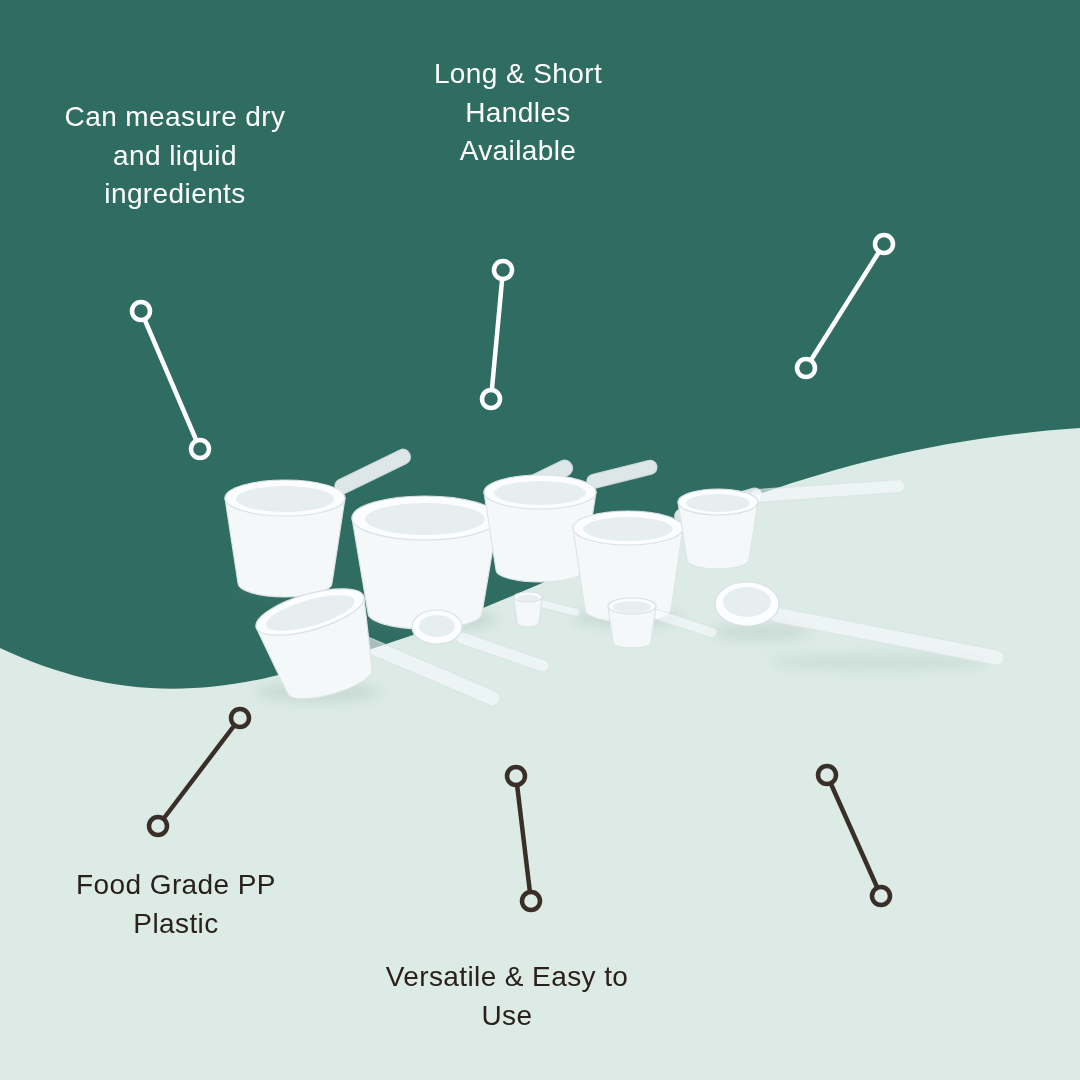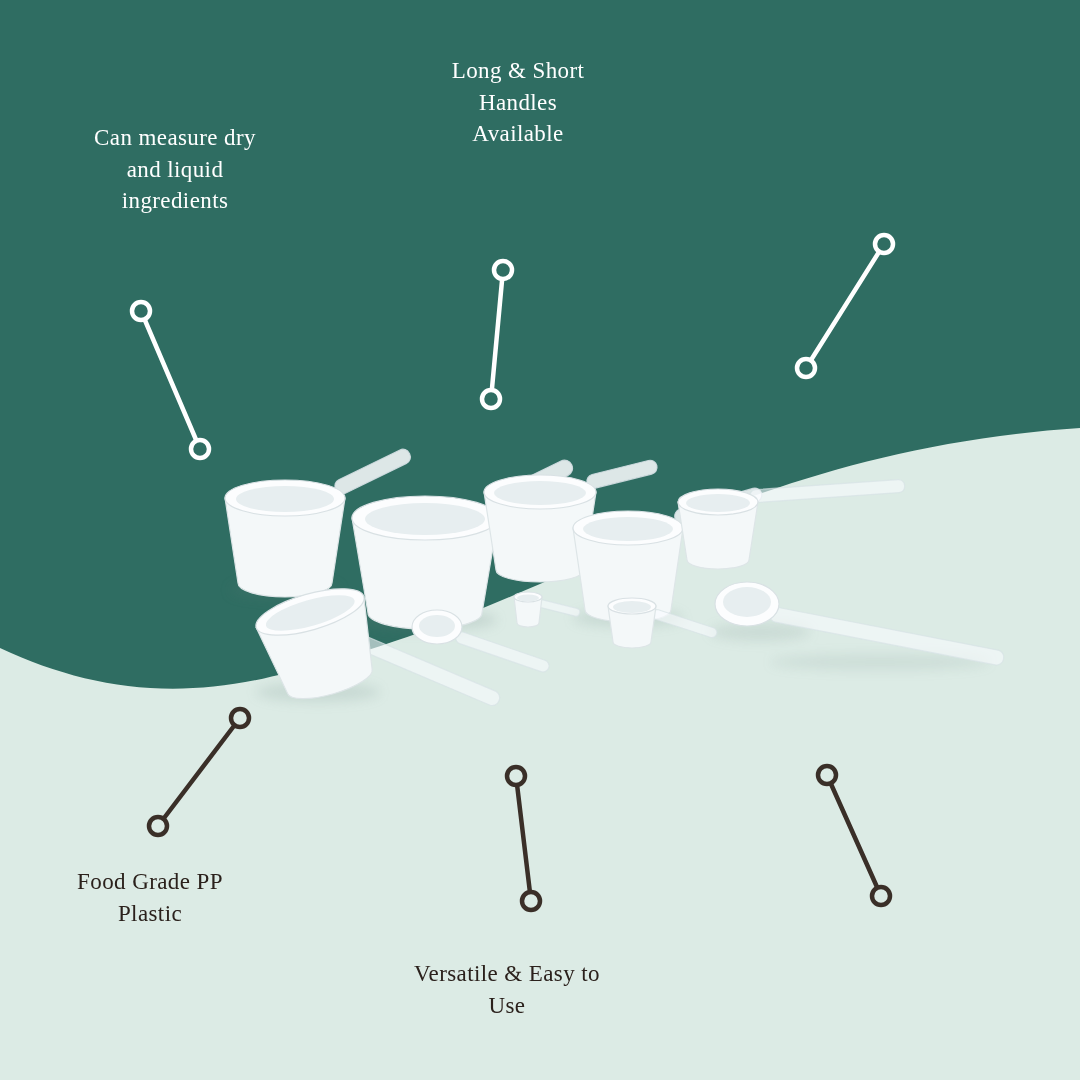--- a/index.html
+++ b/index.html
@@ -12,25 +12,24 @@
     background: var(--background-top, #2f6d62);
     overflow:hidden;
   }
   .layer { position:absolute; inset:0; width:1080px; height:1080px; }
 
   .callout {
     position:absolute;
     transform:translateX(-50%);
     text-align:center;
     white-space:pre-line;
-    font-size:23px;
+    font-size:28px;
     line-height:1.38;
     letter-spacing:0.4px;
     font-weight:400;
-    font-family:Liberation Serif, serif;
   }
   .callout.light { color: var(--text-light, #ffffff); }
   .callout.dark  { color: var(--text-dark, #2b211c); }
 
   .connector line   { stroke-width:4.5; stroke-linecap:round; }
   .connector circle { stroke-width:4.5; }
   .connector.light line   { stroke: var(--connector-light, #ffffff); }
   .connector.light circle { stroke: var(--connector-light, #ffffff); fill: var(--background-top, #2f6d62); }
   .connector.dark  line   { stroke: var(--connector-dark, #3a2f28); }
   .connector.dark  circle { stroke: var(--connector-dark, #3a2f28); fill: var(--background-bottom, #dcebe5); }
@@ -159,29 +158,29 @@
       <circle cx="516" cy="776" r="9"></circle>
       <circle cx="531" cy="901" r="9"></circle>
     </g>
     <g class="connector dark">
       <line x1="827" y1="775" x2="881" y2="896"></line>
       <circle cx="827" cy="775" r="9"></circle>
       <circle cx="881" cy="896" r="9"></circle>
     </g>
   </svg>
 
-  <div class="callout light" style="left:175px; top:98px;margin-top:24px;">Can measure dry
+  <div class="callout light" style="left:175px; top:98px;">Can measure dry
 and liquid
 ingredients</div>
 
   <div class="callout light" style="left:518px; top:55px;">Long &amp; Short
 Handles
 Available</div>
 
 
-  <div class="callout dark" style="left:150px; top:866px;">Food Grade PP
+  <div class="callout dark" style="left:176px; top:866px;">Food Grade PP
 Plastic</div>
 
   <div class="callout dark" style="left:507px; top:958px;">Versatile &amp; Easy to
 Use</div>
 
 
 </div>
 
 </body></html>

